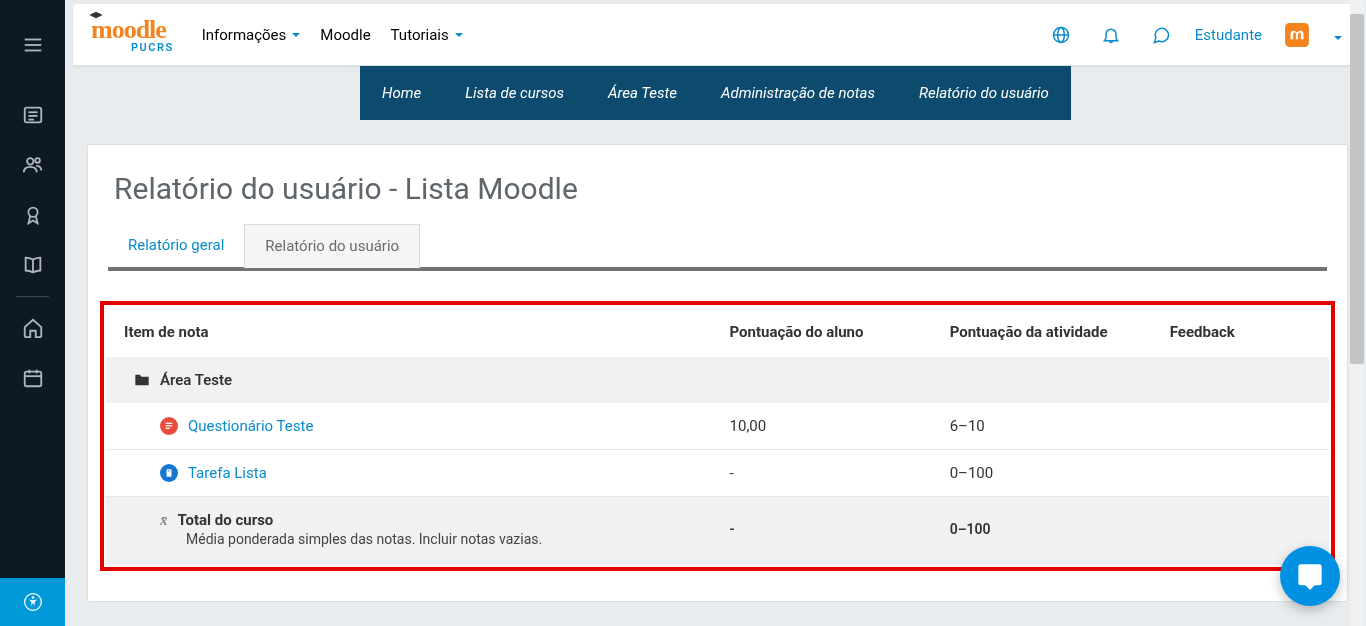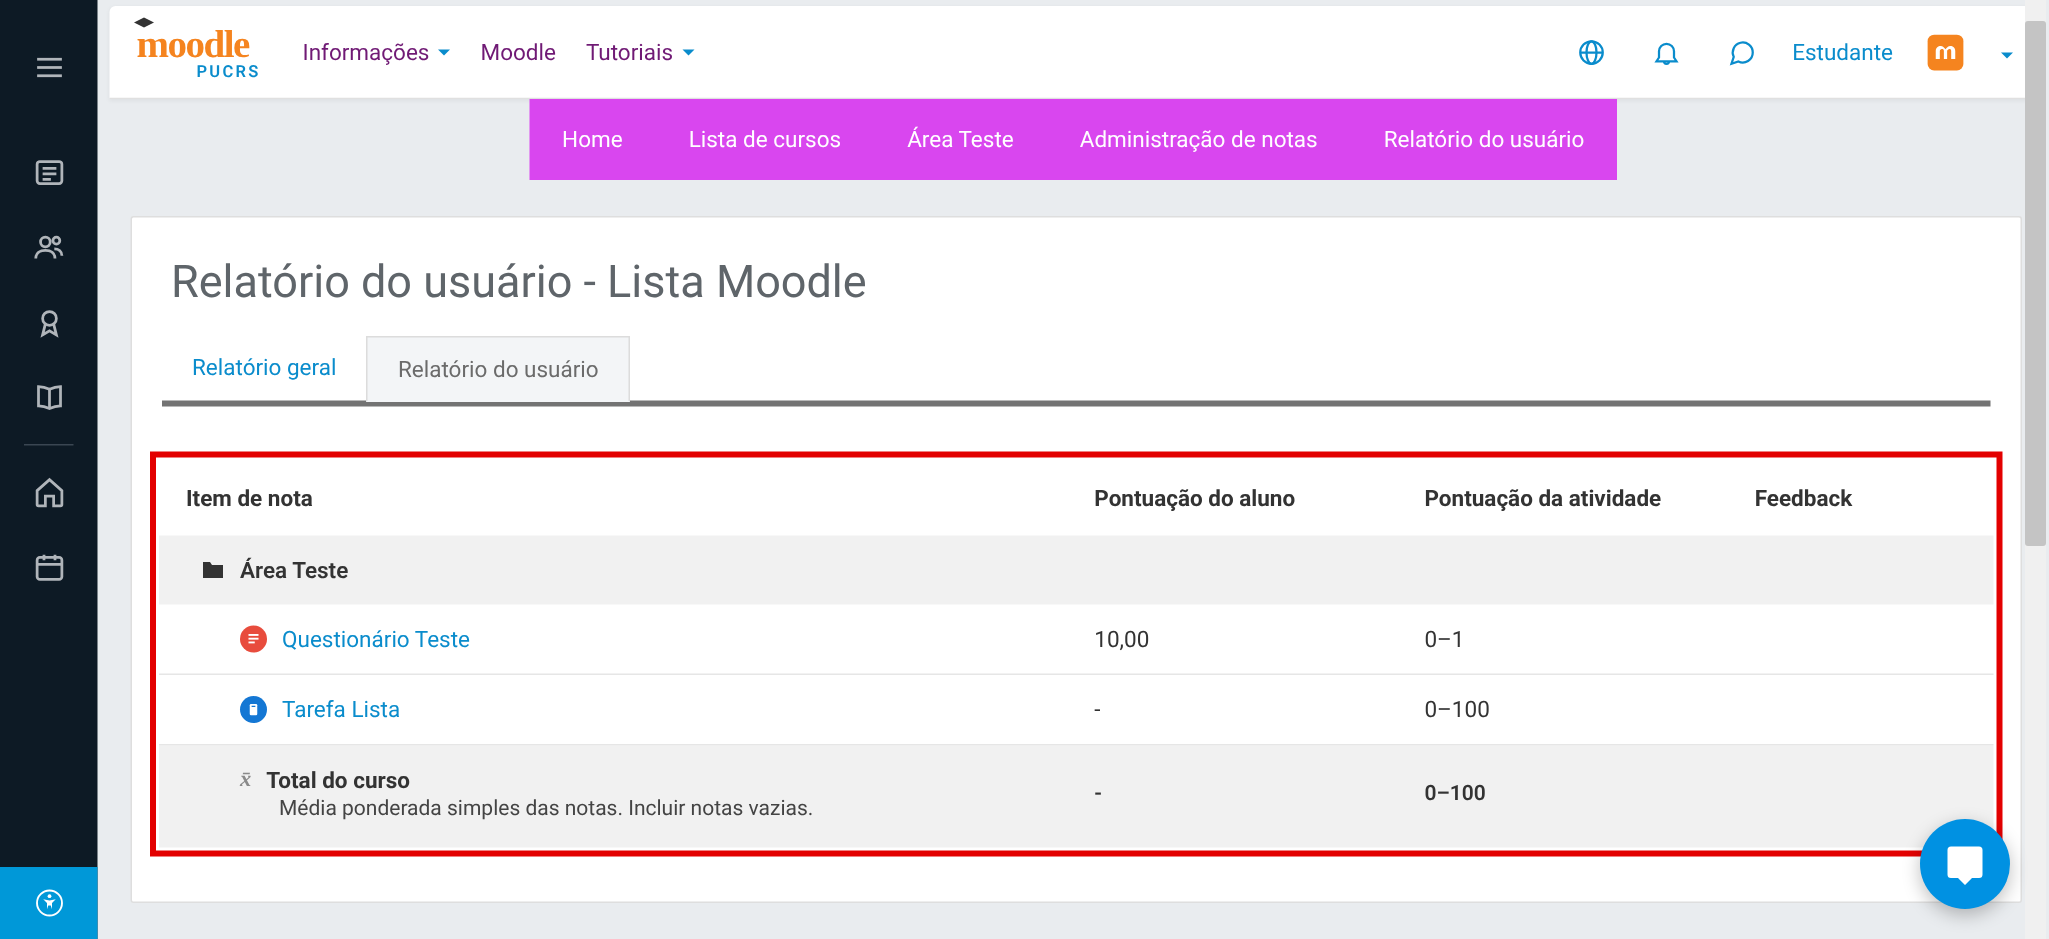--- a/index.html
+++ b/index.html
@@ -19,32 +19,32 @@
     .main { flex: 1; display: flex; flex-direction: column; overflow-y: auto; background: #e9ecef; }
     
     
     .topbar { background: #fff; display: flex; align-items: center; padding: 0 18px; height: 62px; border-bottom: 1px solid #e0e0e0; margin: 4px 6px 0 8px; border-radius: 4px 4px 0 0; box-shadow: 0 1px 3px rgba(0,0,0,0.05); }
     .logo { display: flex; align-items: center; margin-right: 18px; }
     .logo-moodle { font-family: Georgia, serif; font-weight: bold; font-size: 26px; color: #f5841f; position: relative; letter-spacing: -1px; }
     .logo-cap { position: absolute; top: -4px; left: -2px; width: 14px; height: 8px; }
     .logo-pucrs { font-size: 11px; color: #0a8ccc; font-weight: 600; letter-spacing: 1.5px; margin-left: 40px; margin-top: -4px; }
     .logo-wrap { display: flex; flex-direction: column; }
     .topnav { display: flex; gap: 8px; align-items: center; margin-left: 4px; }
-    .topnav-item { color: #701a75; font-size: 15px; padding: 6px 6px; cursor: pointer; display: inline-flex; align-items: center; gap: 4px; }
+    .topnav-item { color: #000000; font-size: 15px; padding: 6px 6px; cursor: pointer; display: inline-flex; align-items: center; gap: 4px; }
     .caret-down { border-top: 4px solid #0a8ccc; border-left: 4px solid transparent; border-right: 4px solid transparent; display: inline-block; margin-left: 2px; }
     .topbar-right { margin-left: auto; display: flex; align-items: center; gap: 18px; }
     .icon-btn { color: #0a8ccc; cursor: pointer; display: flex; align-items: center; justify-content: center; padding: 6px; }
     .icon-btn svg { width: 20px; height: 20px; }
     .user-label { color: #0a8ccc; font-size: 15px; cursor: pointer; }
     .user-icon { width: 34px; height: 34px; background: #fff; border-radius: 6px; display: flex; align-items: center; justify-content: center; }
     .dropdown-caret { color: #0a8ccc; }
     
     
     .course-tabs-wrap { display: flex; justify-content: center; margin-top: 0; background: transparent; }
-    .course-tabs { display: inline-flex; background: #d946ef; }
+    .course-tabs { display: inline-flex; background: #0c4a6e; font-style: italic; }
     .course-tab { color: #fff; padding: 18px 22px; font-size: 15px; cursor: pointer; }
     
     
     .content-outer { margin: 24px 18px 18px 22px; }
     .content-card { background: #fff; border-radius: 2px; padding: 26px 20px 30px 20px; border: 1px solid #dedede; }
     .page-title { font-size: 30px; font-weight: 400; color: #5f656a; margin-bottom: 18px; padding-left: 6px; }
     
     
     .inner-tabs { display: flex; border-bottom: 4px solid #737373; margin-bottom: 0; }
     .inner-tab { padding: 12px 20px; font-size: 15px; cursor: pointer; }
@@ -264,21 +264,21 @@
                       <svg viewBox="0 0 12 12" fill="white">
                           <rect x="2" y="2" width="8" height="1.5"></rect>
                           <rect x="2" y="5" width="8" height="1.5"></rect>
                           <rect x="2" y="8" width="5" height="1.5"></rect>
                         </svg>
                     </span>
                     <a href="#">Questionário Teste</a>
                   </div>
                 </td>
                 <td>10,00</td>
-                <td>0–1</td>
+                <td>6–10</td>
                 <td></td>
               </tr>
               <tr class="grade-row-item">
                 <td>
                   <div class="item-cell">
                     <span class="act-ic assign">
                       <svg viewBox="0 0 12 12" fill="white">
                           <rect x="3" y="1.5" width="6" height="9" rx="1"></rect>
                           <rect x="4.5" y="3" width="3" height="1" fill="#1477d4"></rect>
                         </svg>

